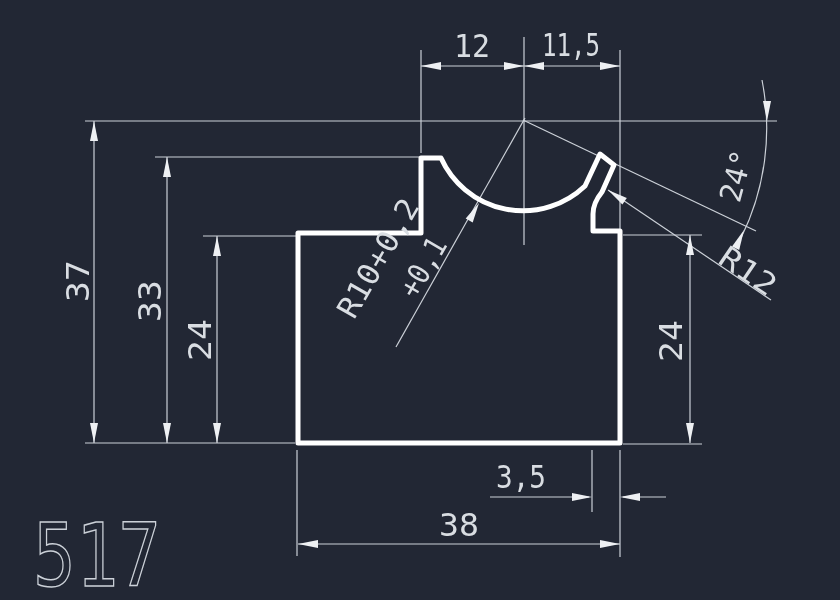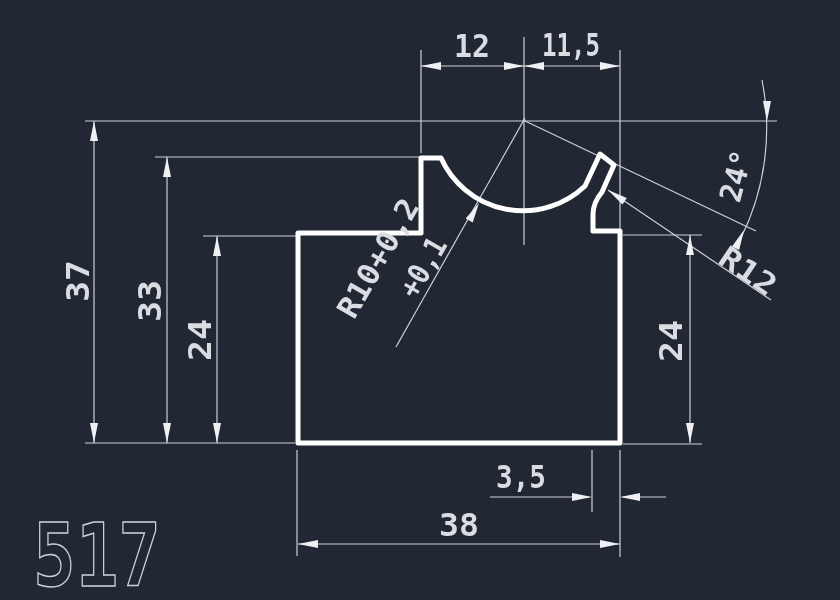--- a/index.html
+++ b/index.html
@@ -1,16 +1,16 @@
 <!DOCTYPE html>
 <html><head>
 <meta charset="utf-8">
 <style>
   html,body{margin:0;padding:0;background:#222734;}
-  .stage{width:840px;height:599px;position:relative;overflow:hidden;font-weight:bold;}
+  .stage{width:840px;height:599px;position:relative;overflow:hidden;}
   svg{display:block;}
   .thin{stroke:#ccd1d8;stroke-width:1.2;fill:none;}
   .thick{stroke:#ffffff;stroke-width:5;fill:none;stroke-linejoin:round;stroke-linecap:round;}
   .arrow{fill:#eef0f3;stroke:none;}
   .dim{font-family:"DejaVu Sans Mono",monospace;font-size:32px;fill:#d9dde2;}
   .dim-small{font-family:"DejaVu Sans Mono",monospace;font-size:30px;fill:#d9dde2;}
   .partnum{font-family:"DejaVu Sans Mono",monospace;font-size:88px;fill:none;stroke:#ccd1d8;stroke-width:1.5;}
 </style>
 </head>
 <body>

